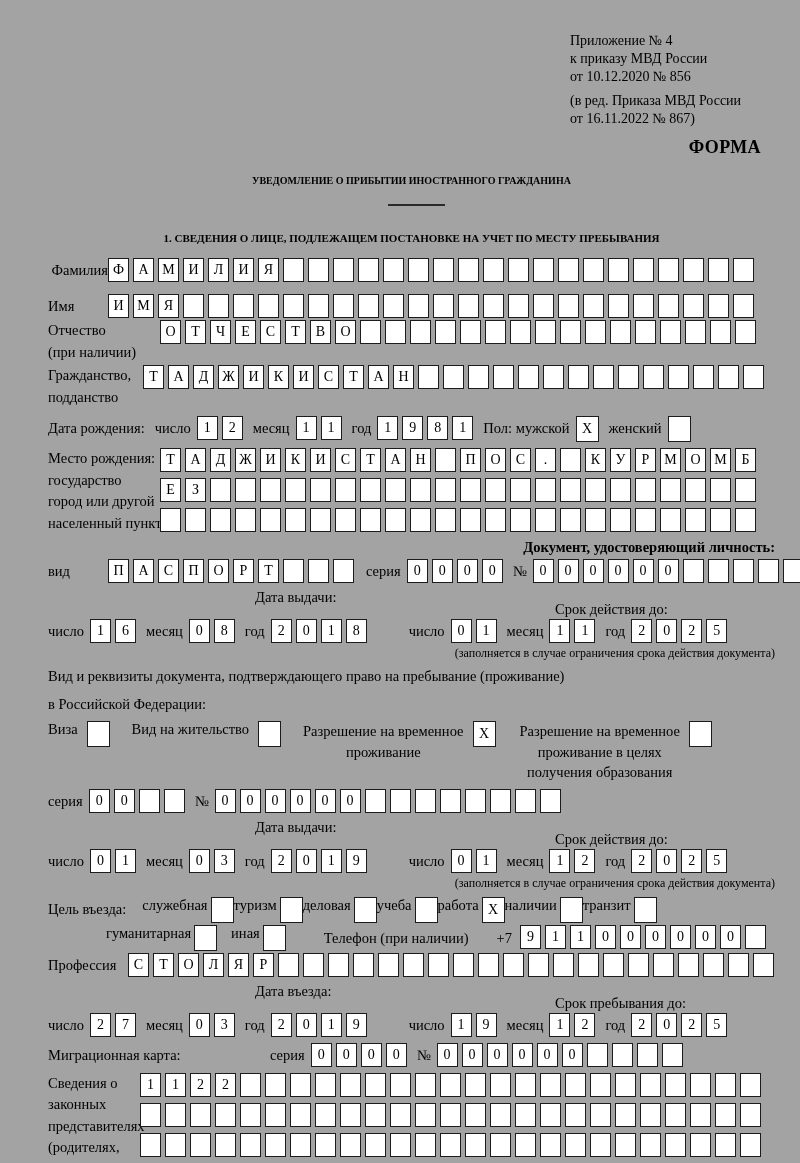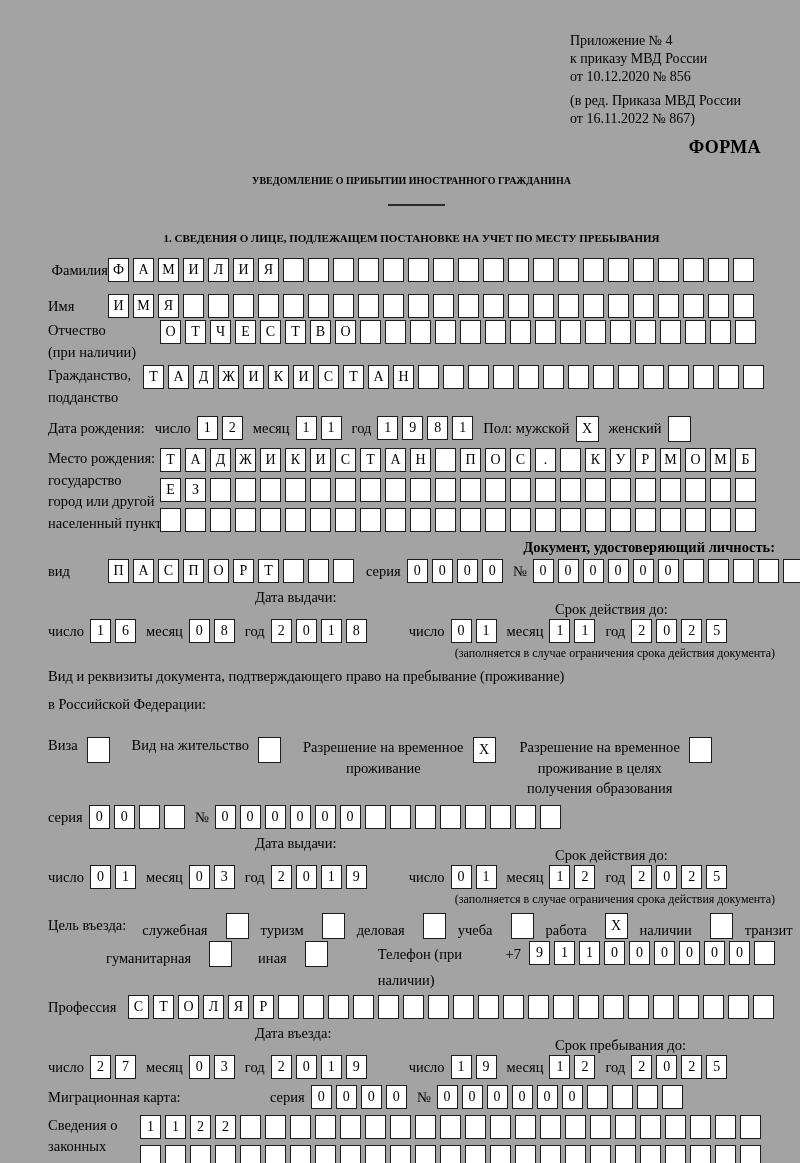--- a/index.html
+++ b/index.html
@@ -39,26 +39,26 @@
   .dh1 { margin-left:207px; }
   .dh2 { position:absolute; left:507px; top:12px; }
   .rgroup { display:inline-flex; margin-left:42px; }
   .note { text-align:right; font-size:12px; margin-top:2px; line-height:16px; }
 
   .plain { line-height:25px; margin-top:3px; }
   .doc-heading { text-align:right; font-weight:bold; margin-top:3px; line-height:20px; }
 
   
   .optrow { margin-top:4px; }
-  .opt { display:inline-flex; align-items:flex-start; gap:9px;margin-top:16px; }
+  .opt { display:inline-flex; align-items:flex-start; gap:9px; }
   .olines { display:inline-flex; flex-direction:column; text-align:center; line-height:20.5px; }
   .og1 { margin-left:22px;text-align:right; } .og2 { margin-left:22px; } .og3 { margin-left:24px; }
 
   
-  .popt { display:inline-flex; align-items:flex-end; gap:18px; margin-right:12px; }
+  .popt { display:inline-flex; align-items:flex-start; gap:3px; }
   .pindent { margin-left:58px; }
   .phonelabel { margin-left:38px; line-height:26px; }
   .pprefix { margin-left:28px; margin-right:8px; line-height:26px; }
 </style>
 </head>
 <body>
 
 <div class="page">
 
   <div class="appendix">

